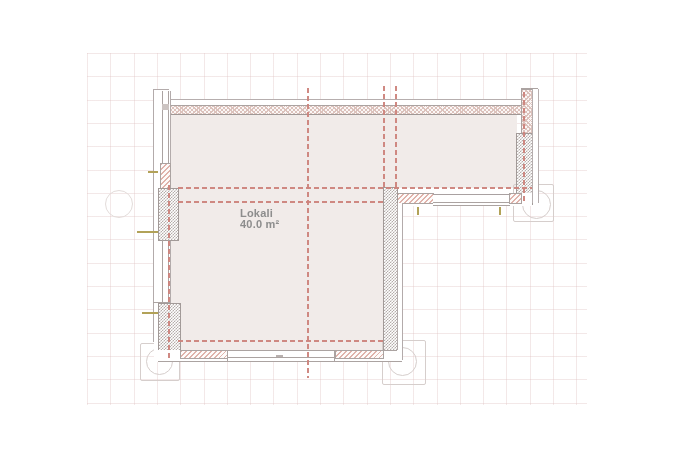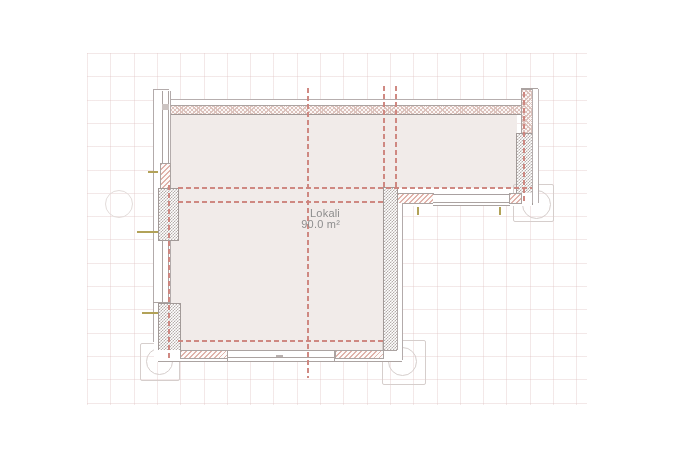--- a/index.html
+++ b/index.html
@@ -24,22 +24,22 @@
        repeating-linear-gradient(45deg,#dcc2bc 0,#dcc2bc 1px,transparent 1px,transparent 3px);}
   .ln{background:#aba3a1;}
   .lnl{background:#b3abab;}
   .colsq{border:1px solid #d6cecc;border-radius:2px;}
   .colcirc{border:1px solid #d6cecc;border-radius:50%;}
   .axis-v{width:1.5px;opacity:.95;
      background:repeating-linear-gradient(to bottom,#cd837c 0,#cd837c 5px,transparent 5px,transparent 8px);}
   .axis-h{height:1.5px;opacity:.95;
      background:repeating-linear-gradient(to right,#cd837c 0,#cd837c 5px,transparent 5px,transparent 8px);}
   .tick{background:#b2a258;}
-  .room-label{color:#8d8d8d;font-size:11px;font-weight:normal;line-height:10px;
-     text-align:right;letter-spacing:.2px;}
+  .room-label{color:#8d8d8d;font-size:11px;font-weight:bold;line-height:10px;
+     text-align:left;letter-spacing:.2px;}
 </style>
 </head>
 <body>
 
 <div id="stage">
 
   <div class="abs grid" style="left:87px;top:53px;width:500px;height:352px;"></div>
 
   <div class="abs" style="left:170px;top:113px;width:347px;height:237px;background:#f1ebe9;
               clip-path:polygon(0 0,347px 0,347px 75px,215px 75px,215px 237px,0 237px);"></div>
@@ -105,16 +105,16 @@
   <div class="abs axis-v" style="left:383px;top:86px;height:104px;"></div>
   <div class="abs axis-v" style="left:395px;top:86px;height:104px;"></div>
   <div class="abs axis-v" style="left:523px;top:92px;height:111px;"></div>
   <div class="abs axis-v" style="left:168px;top:185px;height:175px;"></div>
   <div class="abs axis-h" style="left:178px;top:187px;width:354px;"></div>
   <div class="abs axis-h" style="left:178px;top:201px;width:207px;"></div>
   <div class="abs axis-h" style="left:178px;top:340px;width:205px;"></div>
 
   <div class="abs room-label" style="left:240px;top:208px;width:100px;">
     <div>Lokali</div>
-    <div style="margin-top:1px;">90.0 m²</div>
+    <div style="margin-top:1px;">40.0 m²</div>
   </div>
 
 </div>
 
 </body></html>

